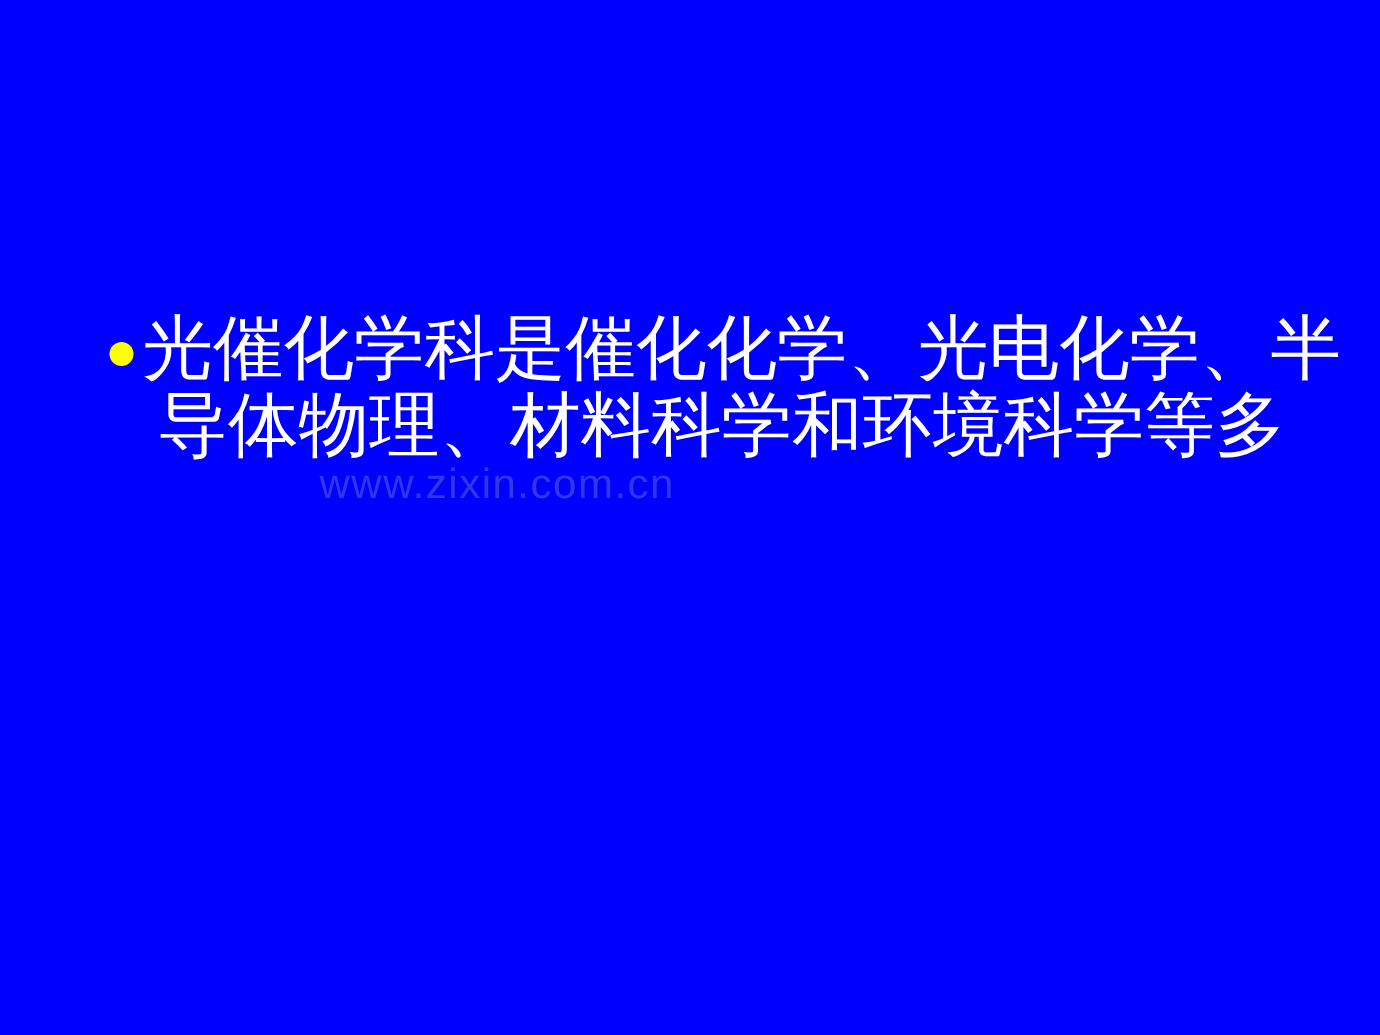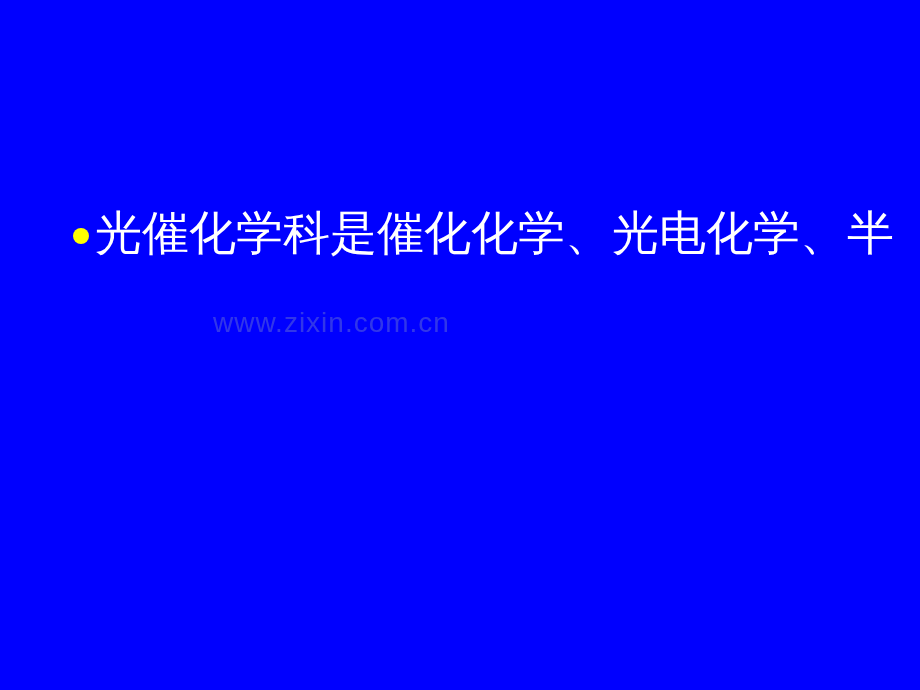--- a/index.html
+++ b/index.html
@@ -83,19 +83,20 @@
   <div id="watermark">www.zixin.com.cn</div>
 
   <div id="body-block">
 
     <div class="bullet-row">
 
       <span id="bullet-marker"></span>
 
       <p class="para-text line-1">光催化学科是催化化学、光电化学、半</p>
 
+      <p class="para-text line-2">导体物理、材料科学和环境科学等多</p>
 
 
     </div>
 
   </div>
 
 </div>
 
 </body></html>

